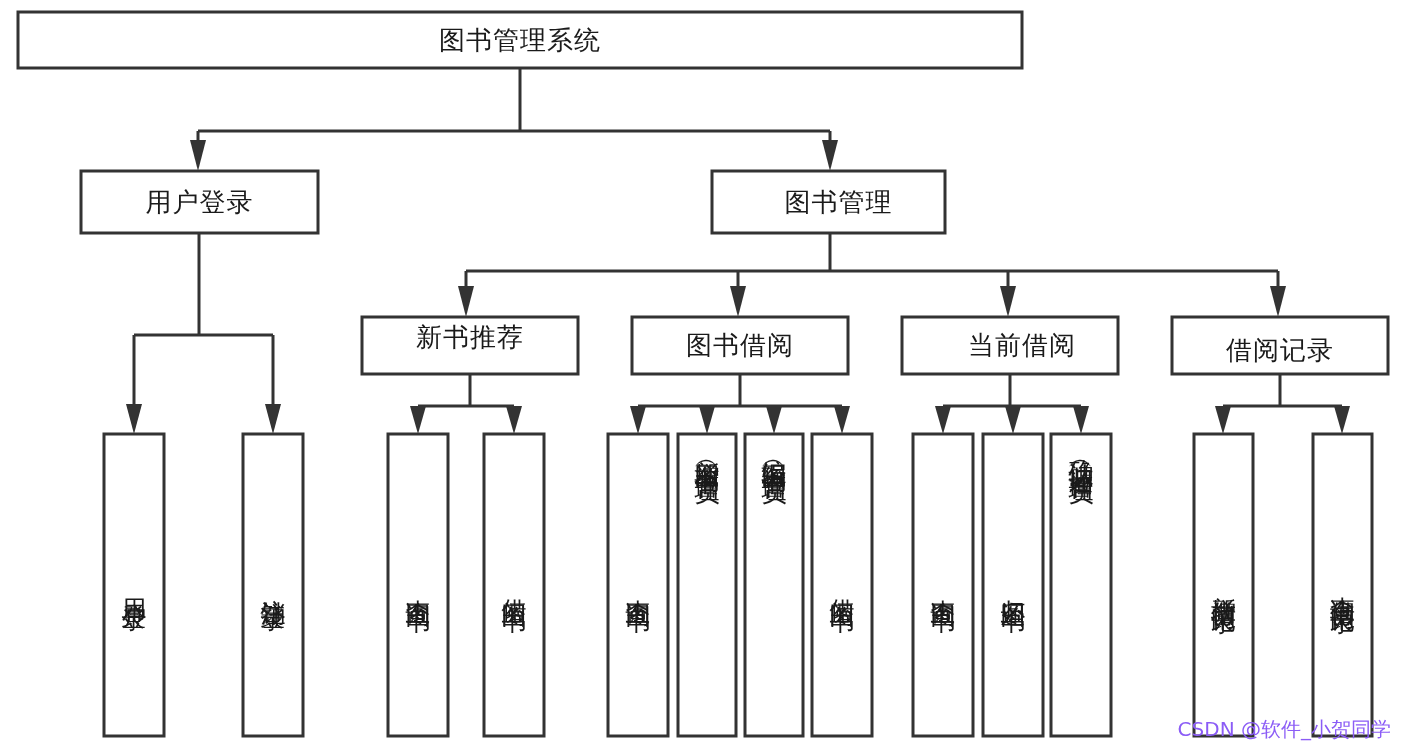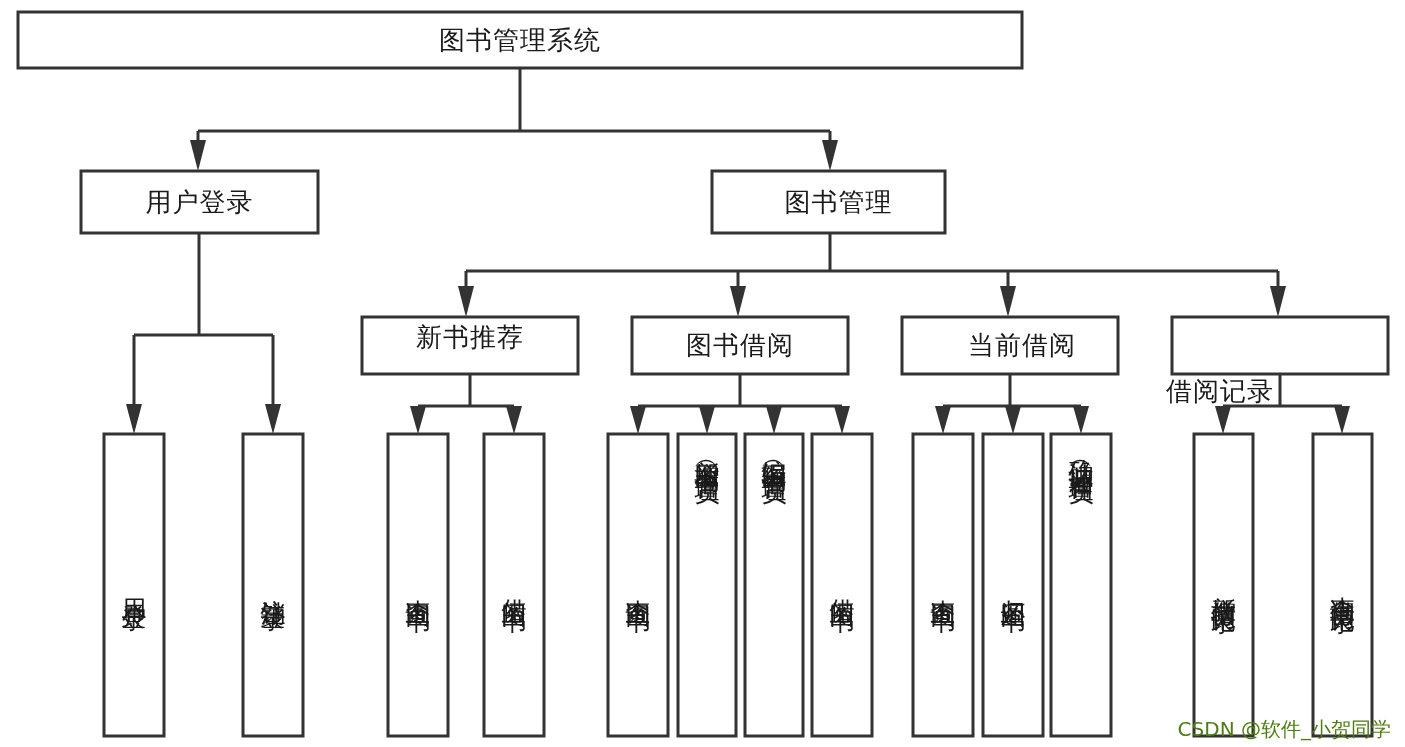--- a/index.html
+++ b/index.html
@@ -66,21 +66,21 @@
     font-family: "DejaVu Sans", "Liberation Sans", sans-serif;
     font-size: 26px;
     color: #1a1a1a;
     white-space: nowrap;
     letter-spacing: 1px;
   }
   .wm-wrap {
     position: absolute;
     right: 14px;
     bottom: 4px;
-    color: #4d7c0f;
+    color: #8b5cf6;
     font-size: 20px;
     font-family: "DejaVu Sans", "Liberation Sans", sans-serif;
     white-space: nowrap;
   }
 </style>
 </head>
 <body>
 
 <div id="diagram-root">
 
@@ -188,21 +188,21 @@
 
   <div class="hlabel-wrap" style="left:362px; top:317px; width:216px; height:41px;">
     <span class="hlabel-inner">新书推荐</span>
   </div>
   <div class="hlabel-wrap" style="left:632px; top:317px; width:216px; height:57px;">
     <span class="hlabel-inner">图书借阅</span>
   </div>
   <div class="hlabel-wrap" style="left:902px; top:317px; width:240px; height:57px;">
     <span class="hlabel-inner">当前借阅</span>
   </div>
-  <div class="hlabel-wrap" style="left:1112px; top:317px; width:216px; height:67px;margin-top:41px;">
+  <div class="hlabel-wrap" style="left:1172px; top:317px; width:216px; height:67px;">
     <span class="hlabel-inner">借阅记录</span>
   </div>
 
   <div class="vlabel-wrap" style="left:104px; top:434px; width:60px; height:302px;">
     <span class="vlabel-inner">用户登录</span>
   </div>
   <div class="vlabel-wrap" style="left:243px; top:434px; width:60px; height:302px;">
     <span class="vlabel-inner">注销登录</span>
   </div>
   <div class="vlabel-wrap" style="left:388px; top:434px; width:60px; height:302px;">

